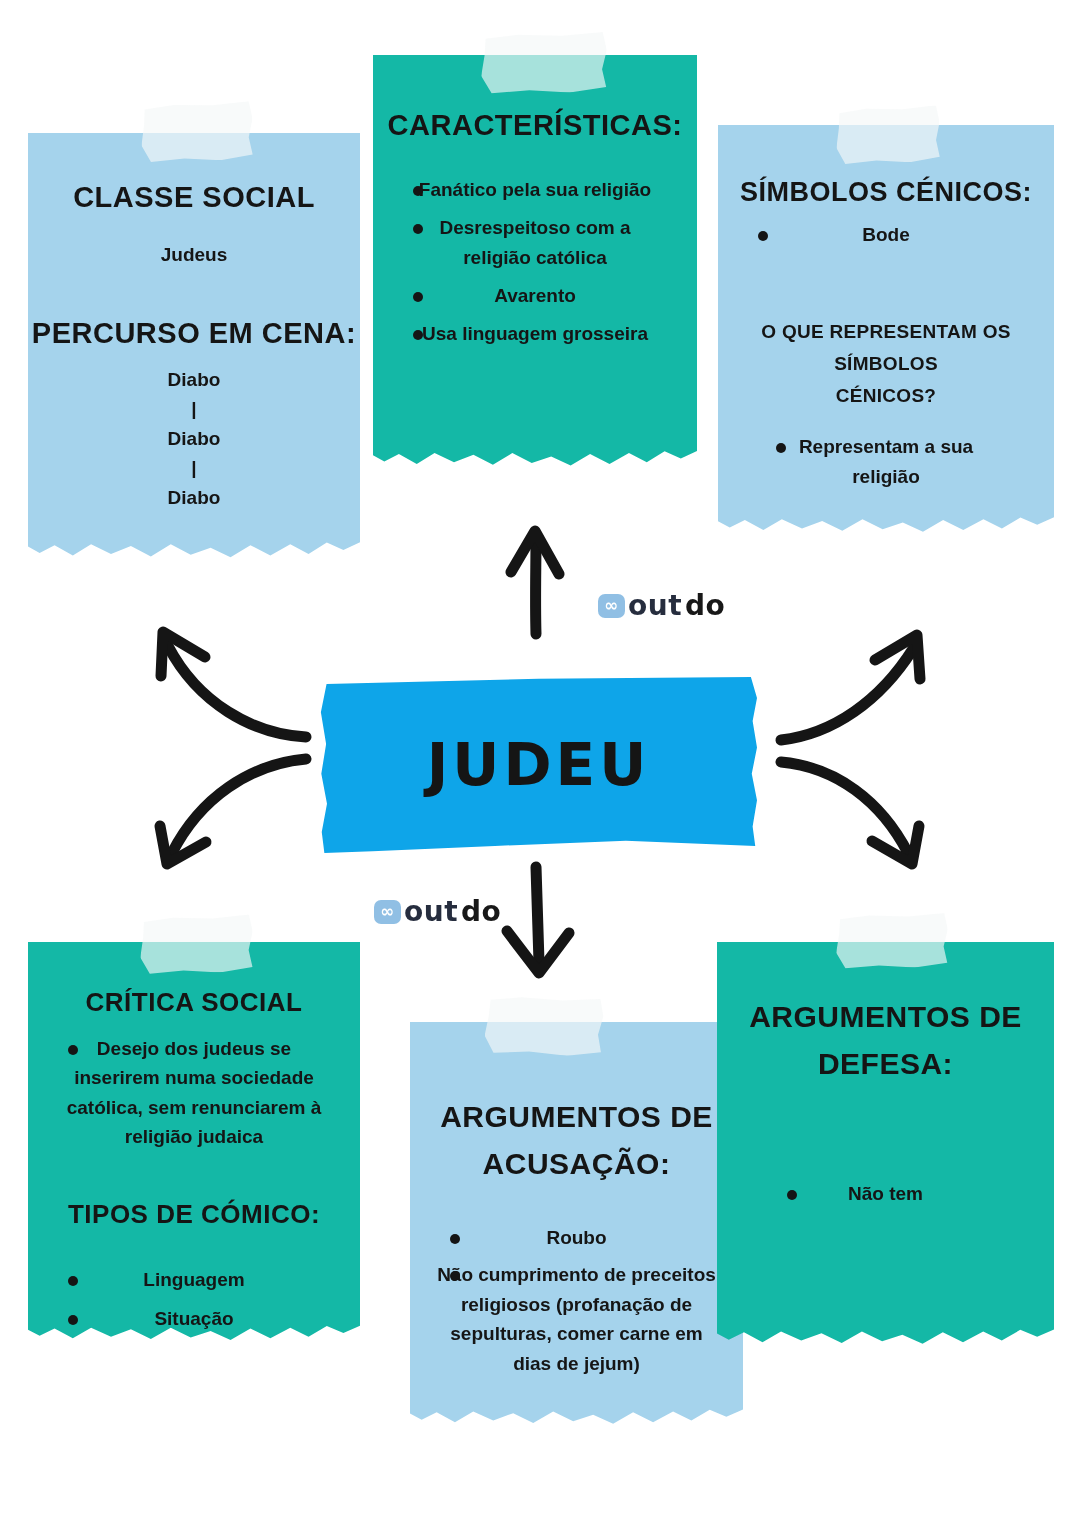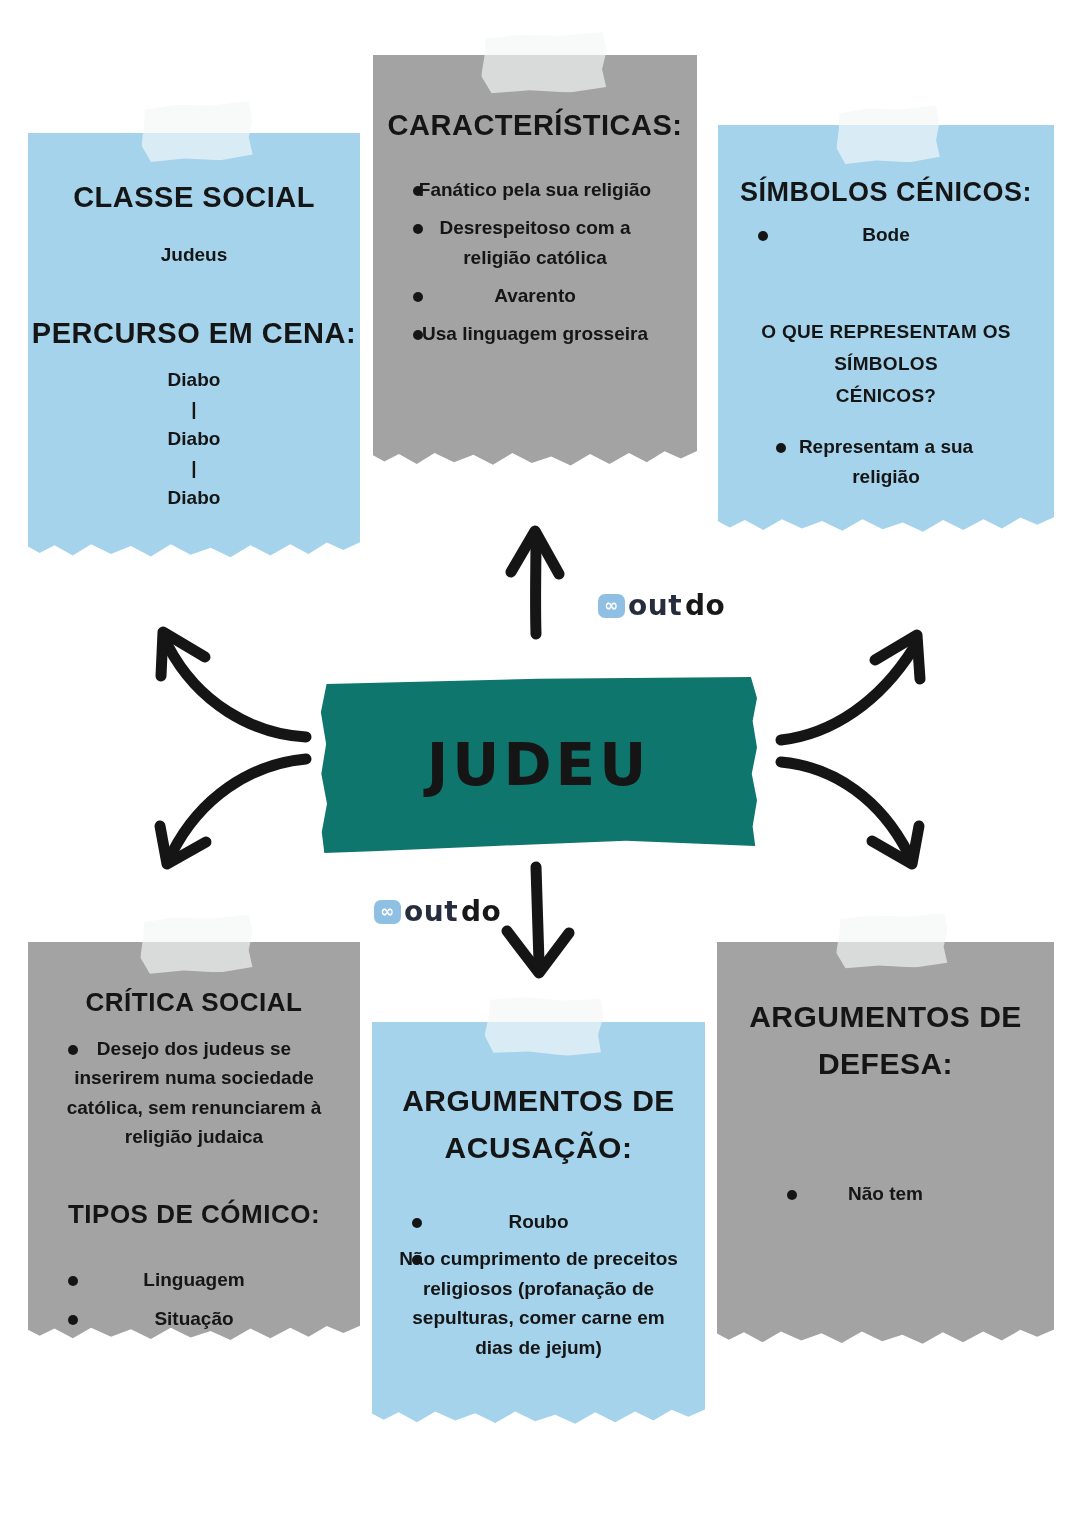--- a/index.html
+++ b/index.html
@@ -10,21 +10,21 @@
   .arrows{position:absolute;inset:0;z-index:1;}
   .arrows path{stroke:#151515;stroke-width:11;fill:none;stroke-linecap:round;stroke-linejoin:round;}
 
   
   .note{position:absolute;z-index:2;box-sizing:border-box;
         clip-path:polygon(0% 0%,100% 0%,100% 94.5%,95% 96.3%,90% 94.6%,84.5% 97.2%,79% 95%,
           73% 97.6%,67% 95.2%,61% 98%,55% 95.8%,49% 97.4%,43% 95%,37% 97.8%,31% 95.4%,
           25% 97.2%,19% 95%,13.5% 97.6%,8% 95.2%,3.5% 97%,0% 95.5%);
         display:flex;flex-direction:column;align-items:center;text-align:center;}
   .blue{background:#a5d3ec;}
-  .teal{background:#a3a3a3;}
+  .teal{background:#14b8a6;}
 
   .pos-tl{left:28px;top:133px;width:332px;height:433px;}
   .pos-tc{left:373px;top:55px;width:324px;height:419px;}
   .pos-tr{left:718px;top:125px;width:336px;height:415px;}
   .pos-bl{left:28px;top:942px;width:332px;height:406px;}
   .pos-bc{left:372px;top:1022px;width:333px;height:410px;}
   .pos-br{left:717px;top:942px;width:337px;height:410px;}
 
   .note h2{font-size:27px;font-weight:bold;letter-spacing:.5px;margin:0;line-height:1.3;
            font-family:"Liberation Sans",sans-serif;}
@@ -56,42 +56,42 @@
   .pos-tr .question{margin-top:66px;}
   .pos-tr .answers{margin-top:20px;width:100%;}
   .pos-tr .answers .dot{left:58px;}
 
   .pos-bl{padding-top:44px;}
   .pos-bl h2{font-size:26px;}
   .pos-bl .bullets{margin-top:14px;width:100%;}
   .pos-bl .t2{margin-top:46px;}
   .pos-bl .bullets2{margin-top:34px;display:flex;flex-direction:column;gap:9px;width:100%;}
 
-  .pos-bc{padding-top:56px;}
+  .pos-bc{padding-top:72px;margin-left:38px;}
   .pos-bc h2{font-size:30px;line-height:1.55;}
   .pos-bc .bullets{margin-top:36px;display:flex;flex-direction:column;gap:8px;width:100%;}
 
   .pos-br{padding-top:52px;}
   .pos-br h2{font-size:30px;line-height:1.55;}
   .pos-br .bullets{margin-top:92px;width:100%;}
 
   
   .tape{position:absolute;z-index:3;background:rgba(244,248,247,0.66);
         box-shadow:0 1px 3px rgba(70,90,90,0.15);
         clip-path:polygon(4% 8%,30% 2%,65% 5%,97% 0%,100% 30%,96% 62%,99% 92%,70% 100%,38% 95%,8% 99%,0% 70%,3% 35%);}
   .tape-tl{left:141px;top:103px;width:112px;height:58px;transform:rotate(-2deg);}
   .tape-tc{left:481px;top:33px;width:126px;height:60px;transform:rotate(-1deg);}
   .tape-tr{left:836px;top:107px;width:104px;height:56px;transform:rotate(-2deg);}
   .tape-bl{left:140px;top:916px;width:113px;height:57px;transform:rotate(-1.5deg);}
   .tape-bc{left:485px;top:997px;width:118px;height:58px;transform:rotate(2deg);}
   .tape-br{left:836px;top:914px;width:112px;height:54px;transform:rotate(-1deg);}
 
   
   .banner{position:absolute;left:320px;top:677px;width:437px;height:176px;z-index:2;
-          background:#0f766e;display:flex;align-items:center;justify-content:center;
+          background:#0ea5e9;display:flex;align-items:center;justify-content:center;
           clip-path:polygon(1.5% 4%,50% 1%,98.6% 0%,100% 12%,99% 25%,100% 40%,98.8% 55%,100% 70%,
             99% 85%,99.6% 96%,70% 93%,40% 96%,12% 99%,1% 100%,0.4% 88%,1.6% 72%,0.3% 55%,1.4% 38%,0.2% 20%);}
   .banner span{font-family:"DejaVu Sans",sans-serif;font-weight:bold;font-size:58px;letter-spacing:4px;color:#151515;}
 
   
   .logo{position:absolute;z-index:1;display:flex;align-items:center;gap:3px;opacity:.9;
         font-family:"DejaVu Sans",sans-serif;font-weight:bold;font-size:28px;letter-spacing:.5px;}
   .logo-top{left:598px;top:589px;}
   .logo-bottom{left:374px;top:895px;}
   .logo-icon{width:27px;height:24px;border-radius:7px;background:#84b9e2;color:#ffffff;

